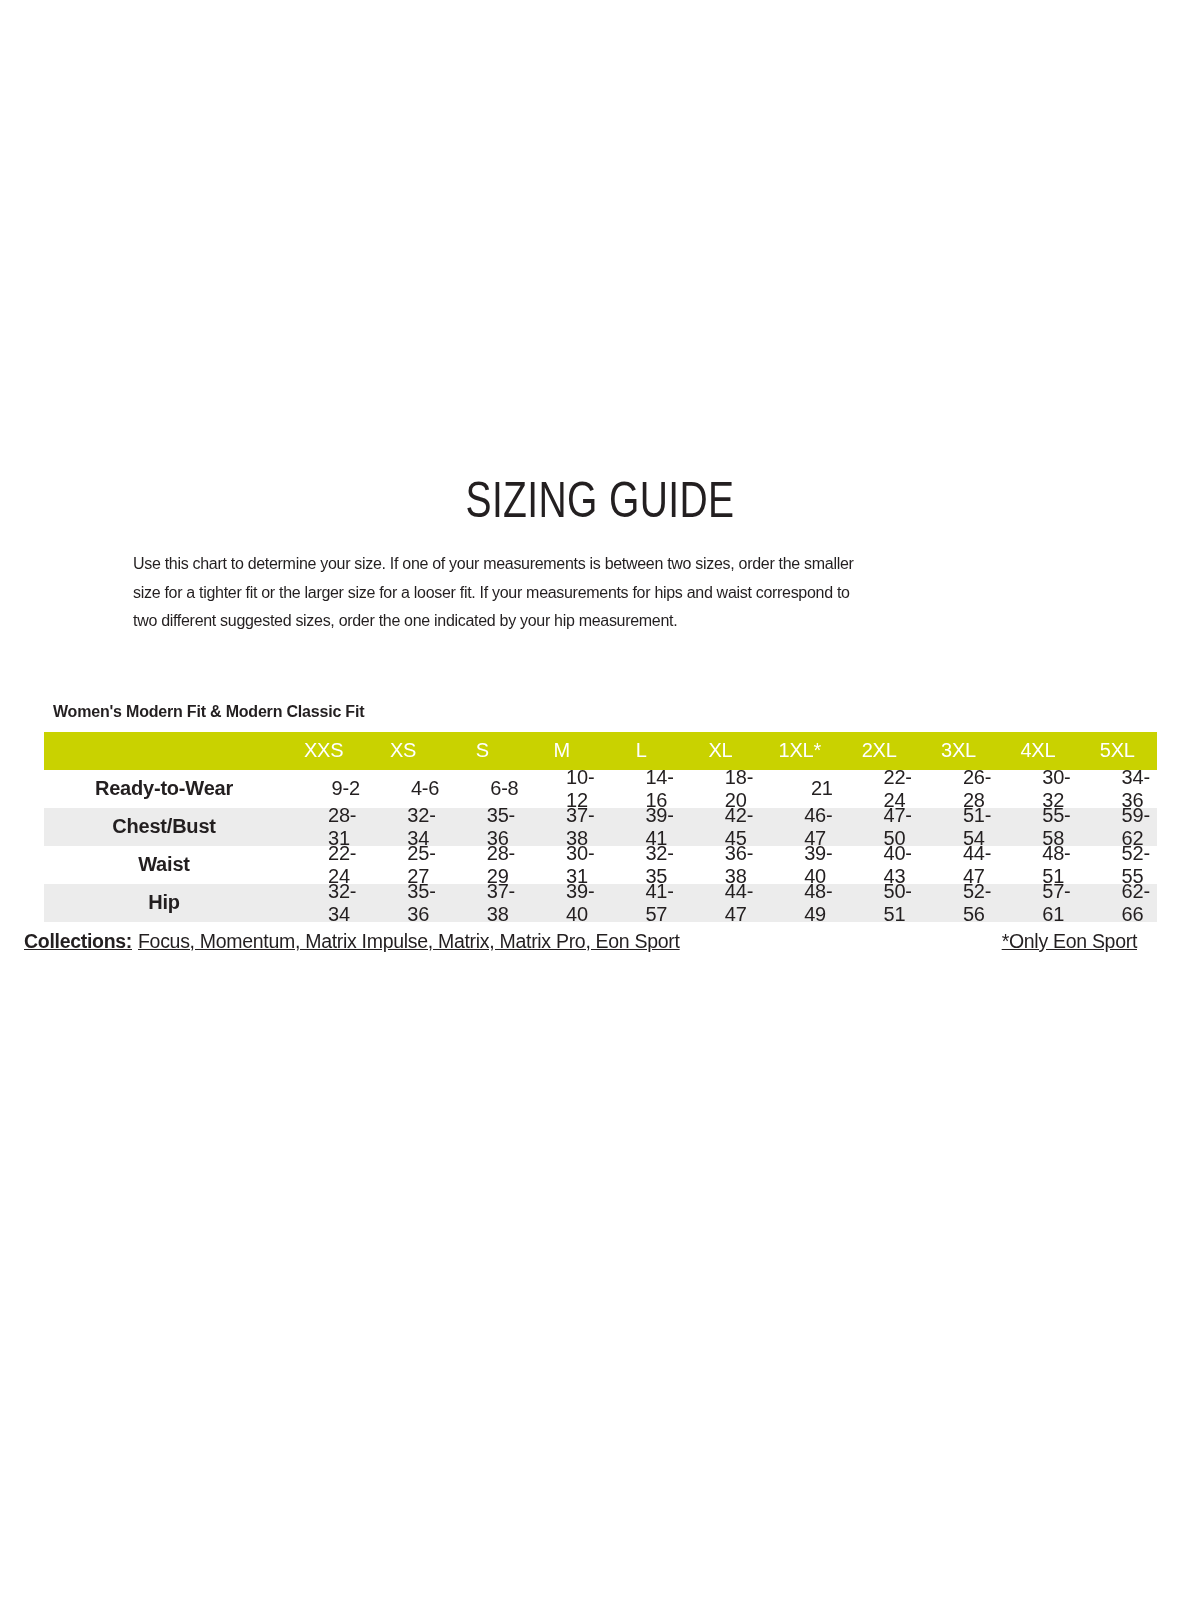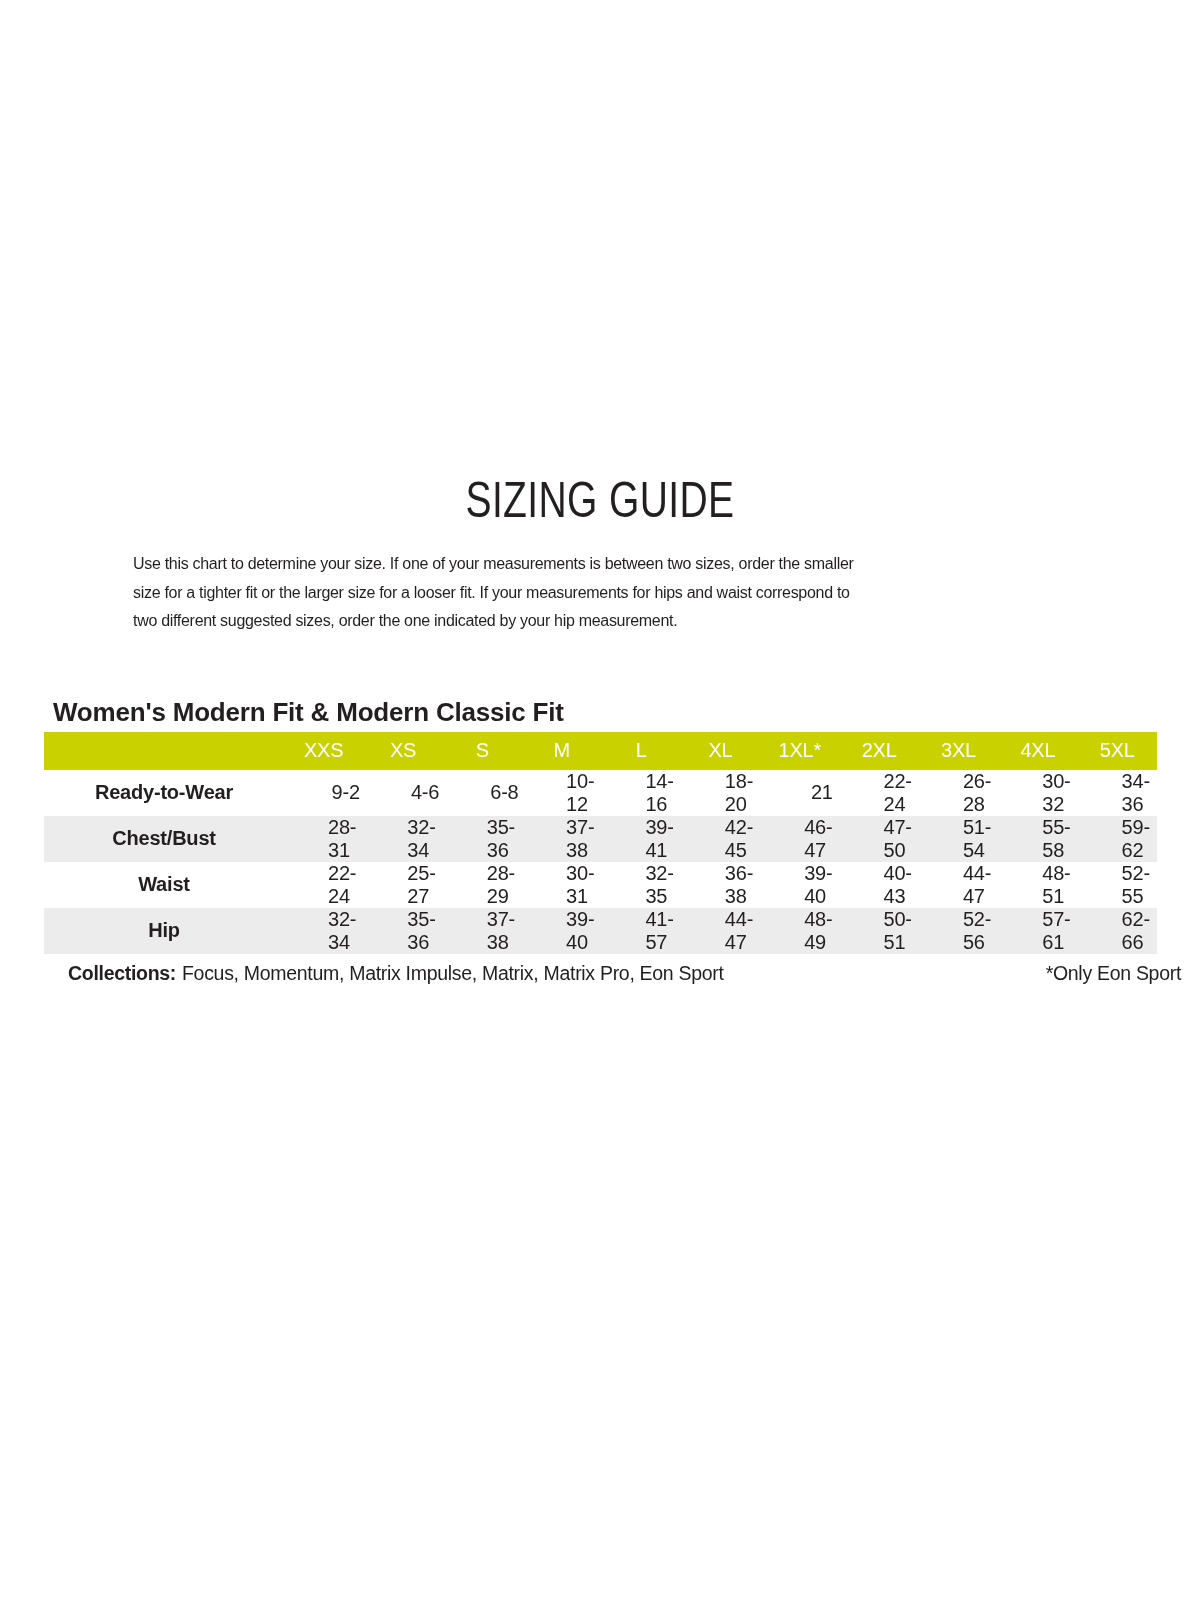--- a/index.html
+++ b/index.html
@@ -27,63 +27,64 @@
   }
   .intro {
     margin: 22px 0 0 133px;
     font-size: 16px;
     line-height: 28.5px;
     letter-spacing: -0.3px;
   }
   .intro-line { white-space: nowrap; }
   .section-heading {
     margin: 62px 0 0 53px;
-    font-size: 26px;
+    font-size: 16px;
     font-weight: 700;
     line-height: 28px;
     letter-spacing: -0.2px;
   }
   .size-table {
     margin: 6px 0 0 44px;
     width: 1113px;
   }
   .thead {
     display: flex;
     height: 38px;
     background: var(--header-green, #c9d200);
     color: var(--header-text, #ffffff);
   }
   .trow {
     display: flex;
-    height: 46px;
+    height: 38px;
     background: #ffffff;
     gap: 44px;
   }
   .trow.alt { background: var(--row-alt-gray, #ececec); }
   .cell {
     flex: 1 1 0;
     display: flex;
     align-items: center;
     justify-content: center;
     font-size: 20px;
     letter-spacing: -0.2px;
   }
   .label-cell {
     flex: 0 0 240px;
     font-weight: 700;
   }
   .footer-line {
-    margin: 8px 0 0 68px;
+    margin: 8px 0 0 24px;
     width: 1113px;
     display: flex;
     justify-content: space-between;
     align-items: baseline;
     font-size: 19.5px;
     letter-spacing: -0.3px;
     white-space: nowrap;
+    text-decoration: underline;
   }
   .collections-label { font-weight: 700; margin-right: 6px; }
 </style>
 </head>
 <body>
 
 <div class="page">
 
   <h1 class="title">SIZING GUIDE</h1>
 

